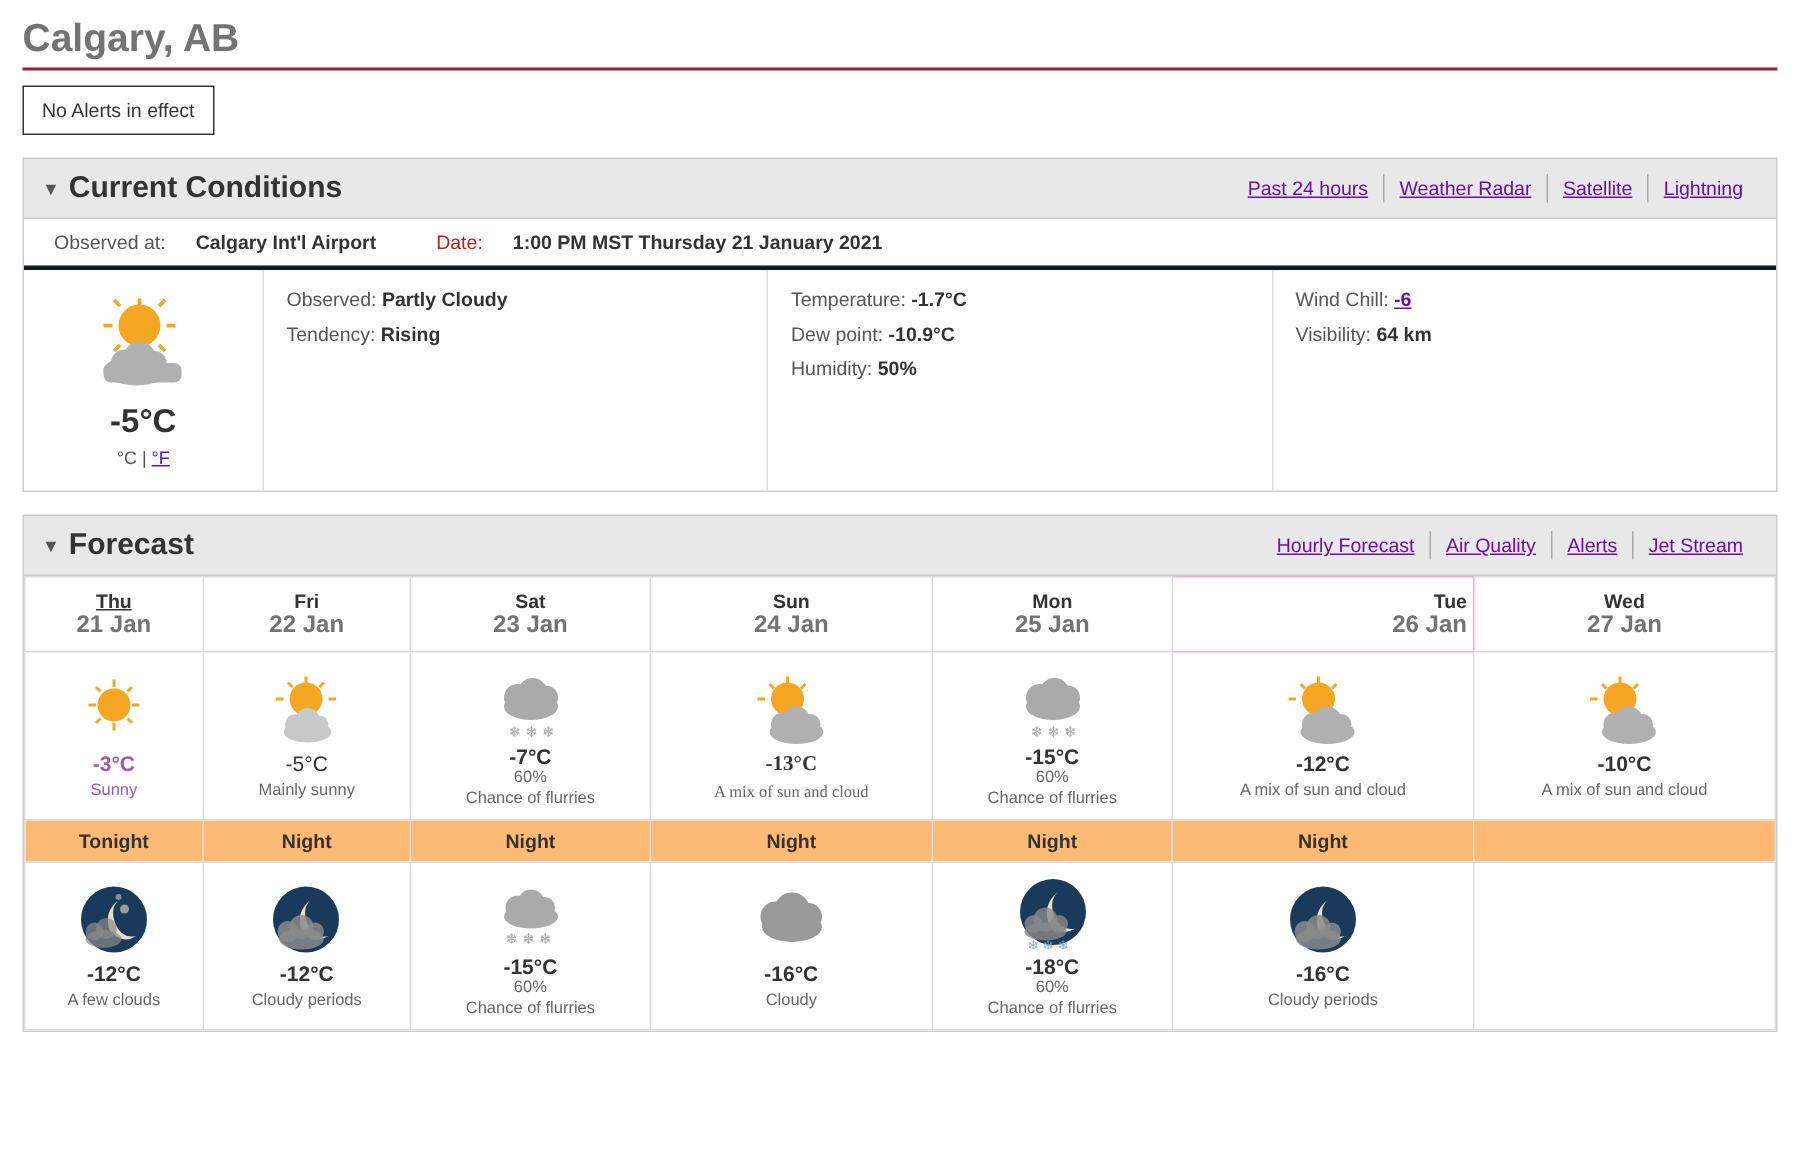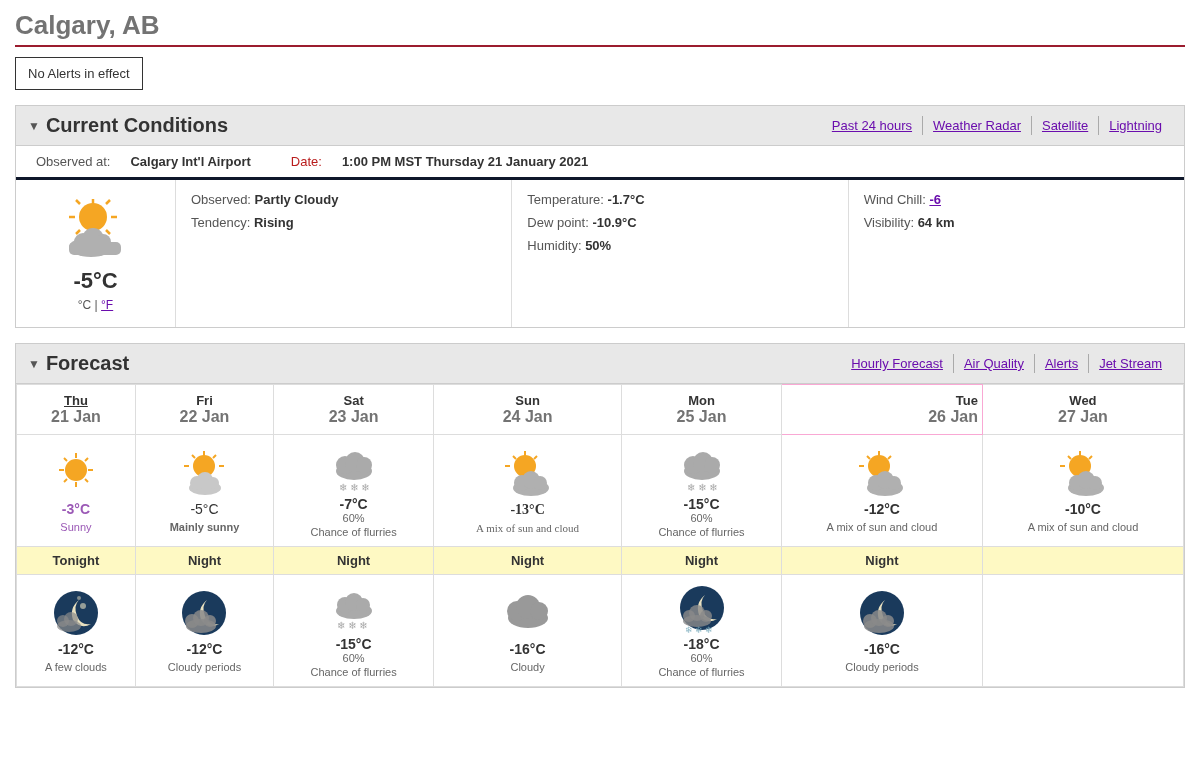--- a/index.html
+++ b/index.html
@@ -219,21 +219,21 @@
             <line x1="10" y1="18" x2="5" y2="18" stroke="#f5a623" stroke-width="2"></line>
             <line x1="40" y1="18" x2="45" y2="18" stroke="#f5a623" stroke-width="2"></line>
             <line x1="13" y1="7" x2="16" y2="10" stroke="#f5a623" stroke-width="2"></line>
             <line x1="37" y1="7" x2="34" y2="10" stroke="#f5a623" stroke-width="2"></line>
             <ellipse cx="26" cy="40" rx="16" ry="7" fill="#c8c8c8"></ellipse>
             <circle cx="18" cy="35" r="7" fill="#c8c8c8"></circle>
             <circle cx="26" cy="32" r="8" fill="#c8c8c8"></circle>
             <circle cx="34" cy="35" r="6" fill="#c8c8c8"></circle>
           </svg>
           <div style="font-weight:normal; font-size:14px;">-5°C</div>
-          <div style="color:#666; font-size:11px; margin-top:4px;font-weight:bold;">Mainly sunny</div>
+          <div style="color:#666; font-size:11px; margin-top:4px;">Mainly sunny</div>
         </td>
 
         <td style="border:1px solid #ddd; text-align:center; padding:8px 4px;">
           <svg width="50" height="50" viewBox="0 0 50 50">
             <ellipse cx="25" cy="28" rx="18" ry="9" fill="#aaa"></ellipse>
             <circle cx="16" cy="22" r="9" fill="#aaa"></circle>
             <circle cx="26" cy="19" r="10" fill="#aaa"></circle>
             <circle cx="35" cy="22" r="8" fill="#aaa"></circle>
             <text x="10" y="48" font-size="10" fill="#aaa">❄ ❄ ❄</text>
           </svg>
@@ -297,21 +297,21 @@
             <ellipse cx="28" cy="40" rx="18" ry="8" fill="#b0b0b0"></ellipse>
             <circle cx="19" cy="35" r="8" fill="#b0b0b0"></circle>
             <circle cx="28" cy="32" r="9" fill="#b0b0b0"></circle>
             <circle cx="37" cy="35" r="7" fill="#b0b0b0"></circle>
           </svg>
           <div style="font-weight:bold; font-size:14px;">-10°C</div>
           <div style="color:#666; font-size:11px; margin-top:4px;">A mix of sun and cloud</div>
         </td>
       </tr>
 
-      <tr style="background:#fef9c3;">
+      <tr style="background:#fdba74;">
         <td style="border:1px solid #ddd; text-align:center; padding:6px 4px; font-weight:bold;">Tonight</td>
         <td style="border:1px solid #ddd; text-align:center; padding:6px 4px; font-weight:bold;">Night</td>
         <td style="border:1px solid #ddd; text-align:center; padding:6px 4px; font-weight:bold;">Night</td>
         <td style="border:1px solid #ddd; text-align:center; padding:6px 4px; font-weight:bold;">Night</td>
         <td style="border:1px solid #ddd; text-align:center; padding:6px 4px; font-weight:bold;">Night</td>
         <td style="border:1px solid #ddd; text-align:center; padding:6px 4px; font-weight:bold;">Night</td>
         <td style="border:1px solid #ddd; text-align:center; padding:6px 4px;"></td>
       </tr>
 
       <tr>

